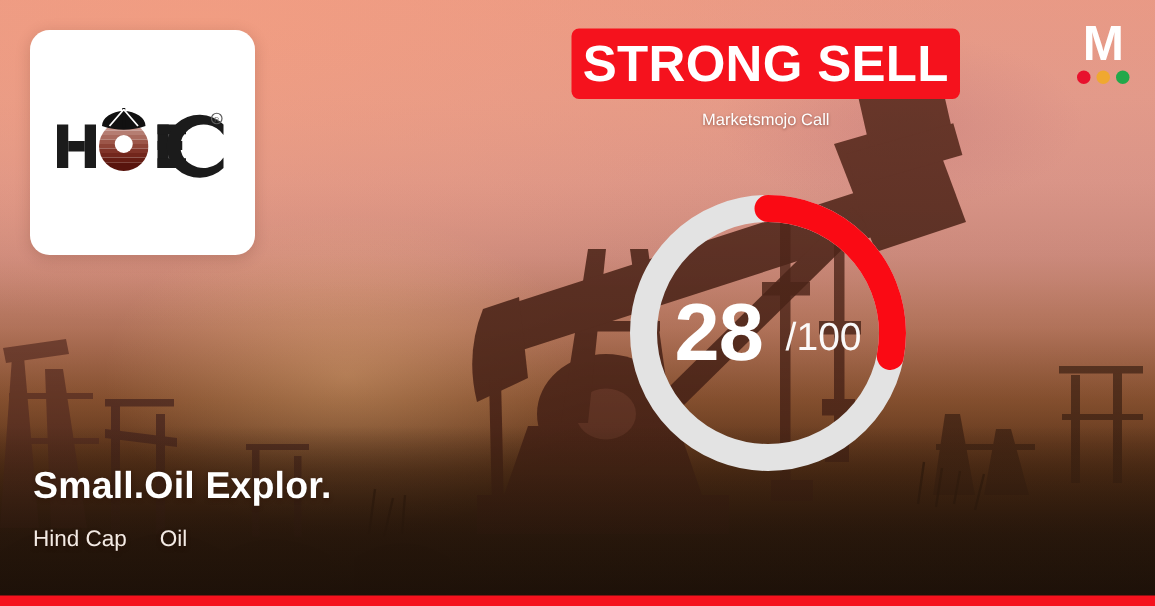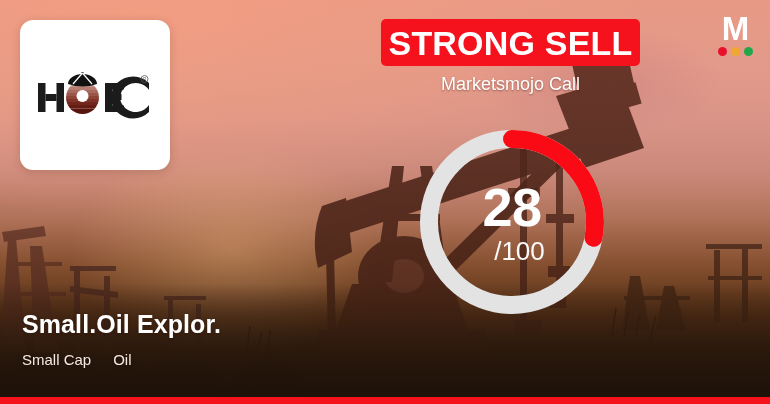--- a/index.html
+++ b/index.html
@@ -107,40 +107,40 @@
     justify-content: center;
     color: #fff;
     font-size: 34px;
     font-weight: bold;
     letter-spacing: .2px;
     line-height: 1;
   }
   .call-sub {
     margin-top: 9px;
     color: #ffffff;
-    font-size: 18px;
+    font-size: 11px;
     font-weight: normal;
     text-shadow: 0 1px 2px rgba(60,20,10,.45);
     line-height: 1;
   }
 
   
   .gauge {
     position: absolute;
     left: 412px;
     top: 122px;
     width: 200px;
     height: 200px;
   }
   .gauge svg { position: absolute; inset: 0; width: 200px; height: 200px; }
   .gauge-text {
     position: absolute;
     inset: 0;
     display: flex;
-    flex-direction: column;
+    flex-direction: row;
     align-items: center;
     justify-content: center;
     color: #fff;
   }
   .gauge-value {
     font-size: 54px;
     font-weight: bold;
     line-height: 1;
     letter-spacing: -.5px;
   }
@@ -358,21 +358,21 @@
     </svg>
     <div class="gauge-text">
       <div class="gauge-value">28</div>
       <div class="gauge-total">/100</div>
     </div>
   </div>
 
   <div class="stock">
     <div class="stock-name">Small.Oil Explor.</div>
     <div class="stock-tags">
-      <span class="stock-tag">Small Cap</span>
+      <span class="stock-tag">Hind Cap</span>
       <span class="stock-tag">Oil</span>
     </div>
   </div>
 
   <div class="brand">
     <div class="brand-m">M</div>
     <div class="brand-dots">
       <span class="brand-dot" style="background: rgb(232, 17, 45);"></span>
       <span class="brand-dot" style="background: rgb(240, 168, 48);"></span>
       <span class="brand-dot" style="background: rgb(34, 168, 74);"></span>

